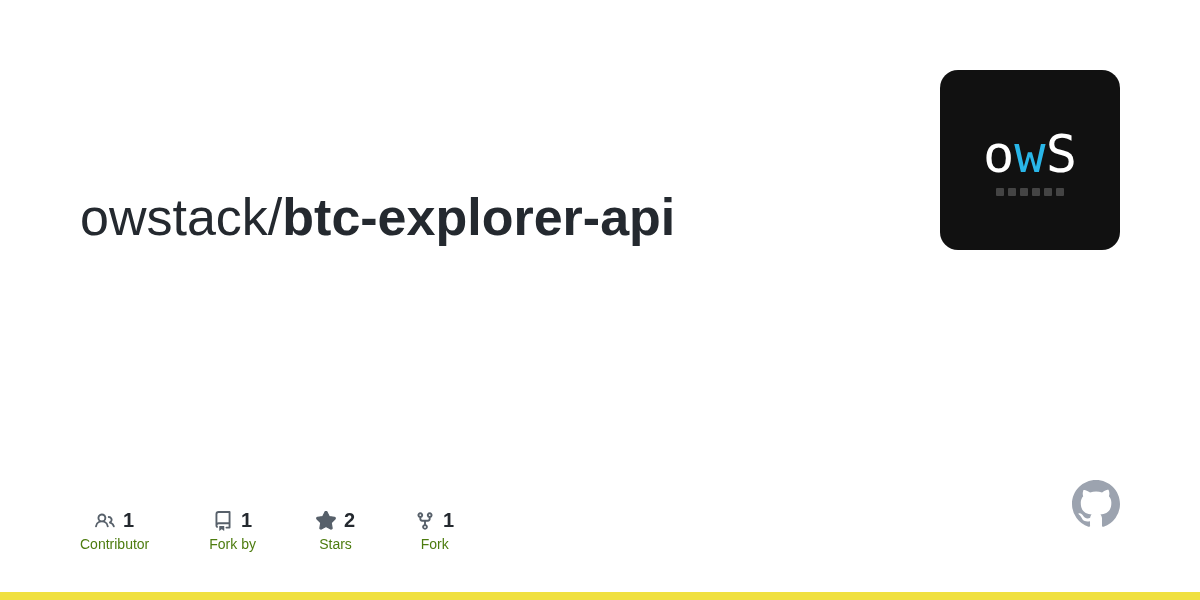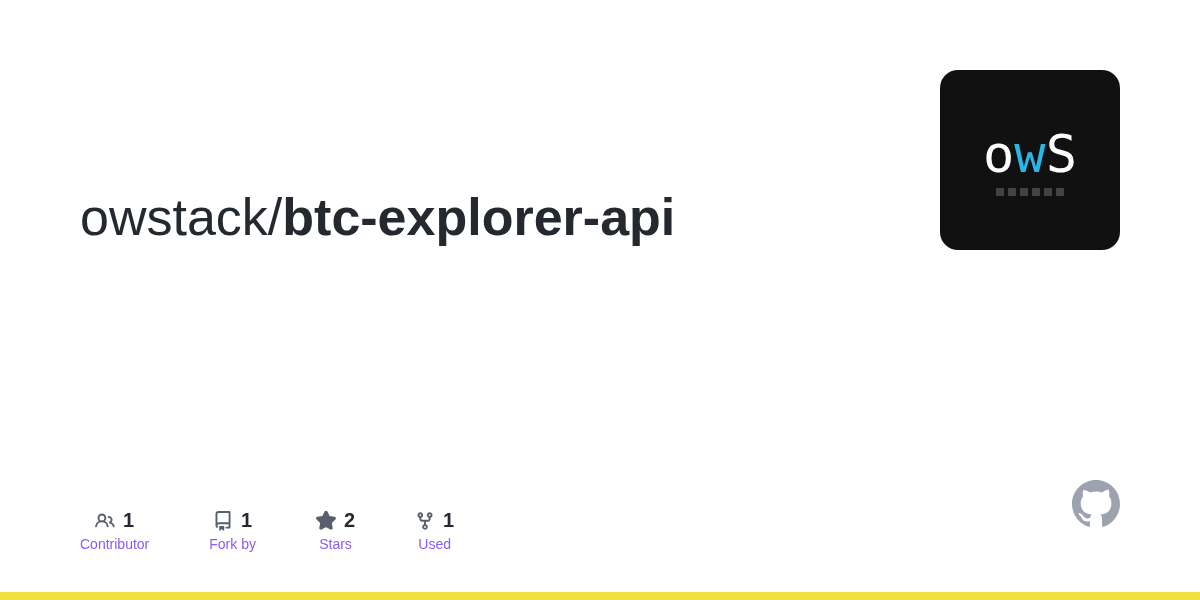--- a/index.html
+++ b/index.html
@@ -129,21 +129,21 @@
     }
 
     .stat-number {
       font-size: 20px;
       font-weight: 600;
       color: #24292f;
     }
 
     .stat-label {
       font-size: 14px;
-      color: #8b5cf6;
+      color: #4d7c0f;
       font-weight: 400;
     }
 
     .github-icon-container {
       position: absolute;
       right: 80px;
       bottom: 60px;
     }
 
     .github-circle-icon {
@@ -234,21 +234,21 @@
 
     <div class="stat-item">
       <div class="stat-top">
         <span class="stat-icon">
           <svg class="icon-svg" viewBox="0 0 16 16" xmlns="http://www.w3.org/2000/svg">
             <path d="M5 5.372v.878c0 .414.336.75.75.75h4.5a.75.75 0 0 0 .75-.75v-.878a2.25 2.25 0 1 1 1.5 0v.878a2.25 2.25 0 0 1-2.25 2.25h-1.5v2.128a2.251 2.251 0 1 1-1.5 0V8.5h-1.5A2.25 2.25 0 0 1 3.5 6.25v-.878a2.25 2.25 0 1 1 1.5 0ZM5 3.25a.75.75 0 1 0-1.5 0 .75.75 0 0 0 1.5 0Zm6.75.75a.75.75 0 1 0 0-1.5.75.75 0 0 0 0 1.5Zm-3 8.75a.75.75 0 1 0-1.5 0 .75.75 0 0 0 1.5 0Z"></path>
           </svg>
         </span>
         <span class="stat-number">1</span>
       </div>
-      <span class="stat-label">Used</span>
+      <span class="stat-label">Fork</span>
     </div>
   </div>
 
   <div class="github-icon-container">
     <svg class="github-circle-icon" viewBox="0 0 16 16" fill="#9ca3af" xmlns="http://www.w3.org/2000/svg">
       <path d="M8 0c4.42 0 8 3.58 8 8a8.013 8.013 0 0 1-5.45 7.59c-.4.08-.55-.17-.55-.38 0-.27.01-1.13.01-2.2 0-.75-.25-1.23-.54-1.48 1.78-.2 3.65-.88 3.65-3.95 0-.88-.31-1.59-.82-2.15.08-.2.36-1.02-.08-2.12 0 0-.67-.22-2.2.82-.64-.18-1.32-.27-2-.27-.68 0-1.36.09-2 .27-1.53-1.03-2.2-.82-2.2-.82-.44 1.1-.16 1.92-.08 2.12-.51.56-.82 1.28-.82 2.15 0 3.06 1.86 3.75 3.64 3.95-.23.2-.44.55-.51 1.07-.46.21-1.61.55-2.33-.66-.15-.24-.6-.83-1.23-.82-.67.01-.27.38.01.53.34.19.73.9.82 1.13.16.45.68 1.31 2.69.94 0 .67.01 1.3.01 1.49 0 .21-.15.45-.55.38A7.995 7.995 0 0 1 0 8c0-4.42 3.58-8 8-8Z"></path>
     </svg>
   </div>
 </div>
 

